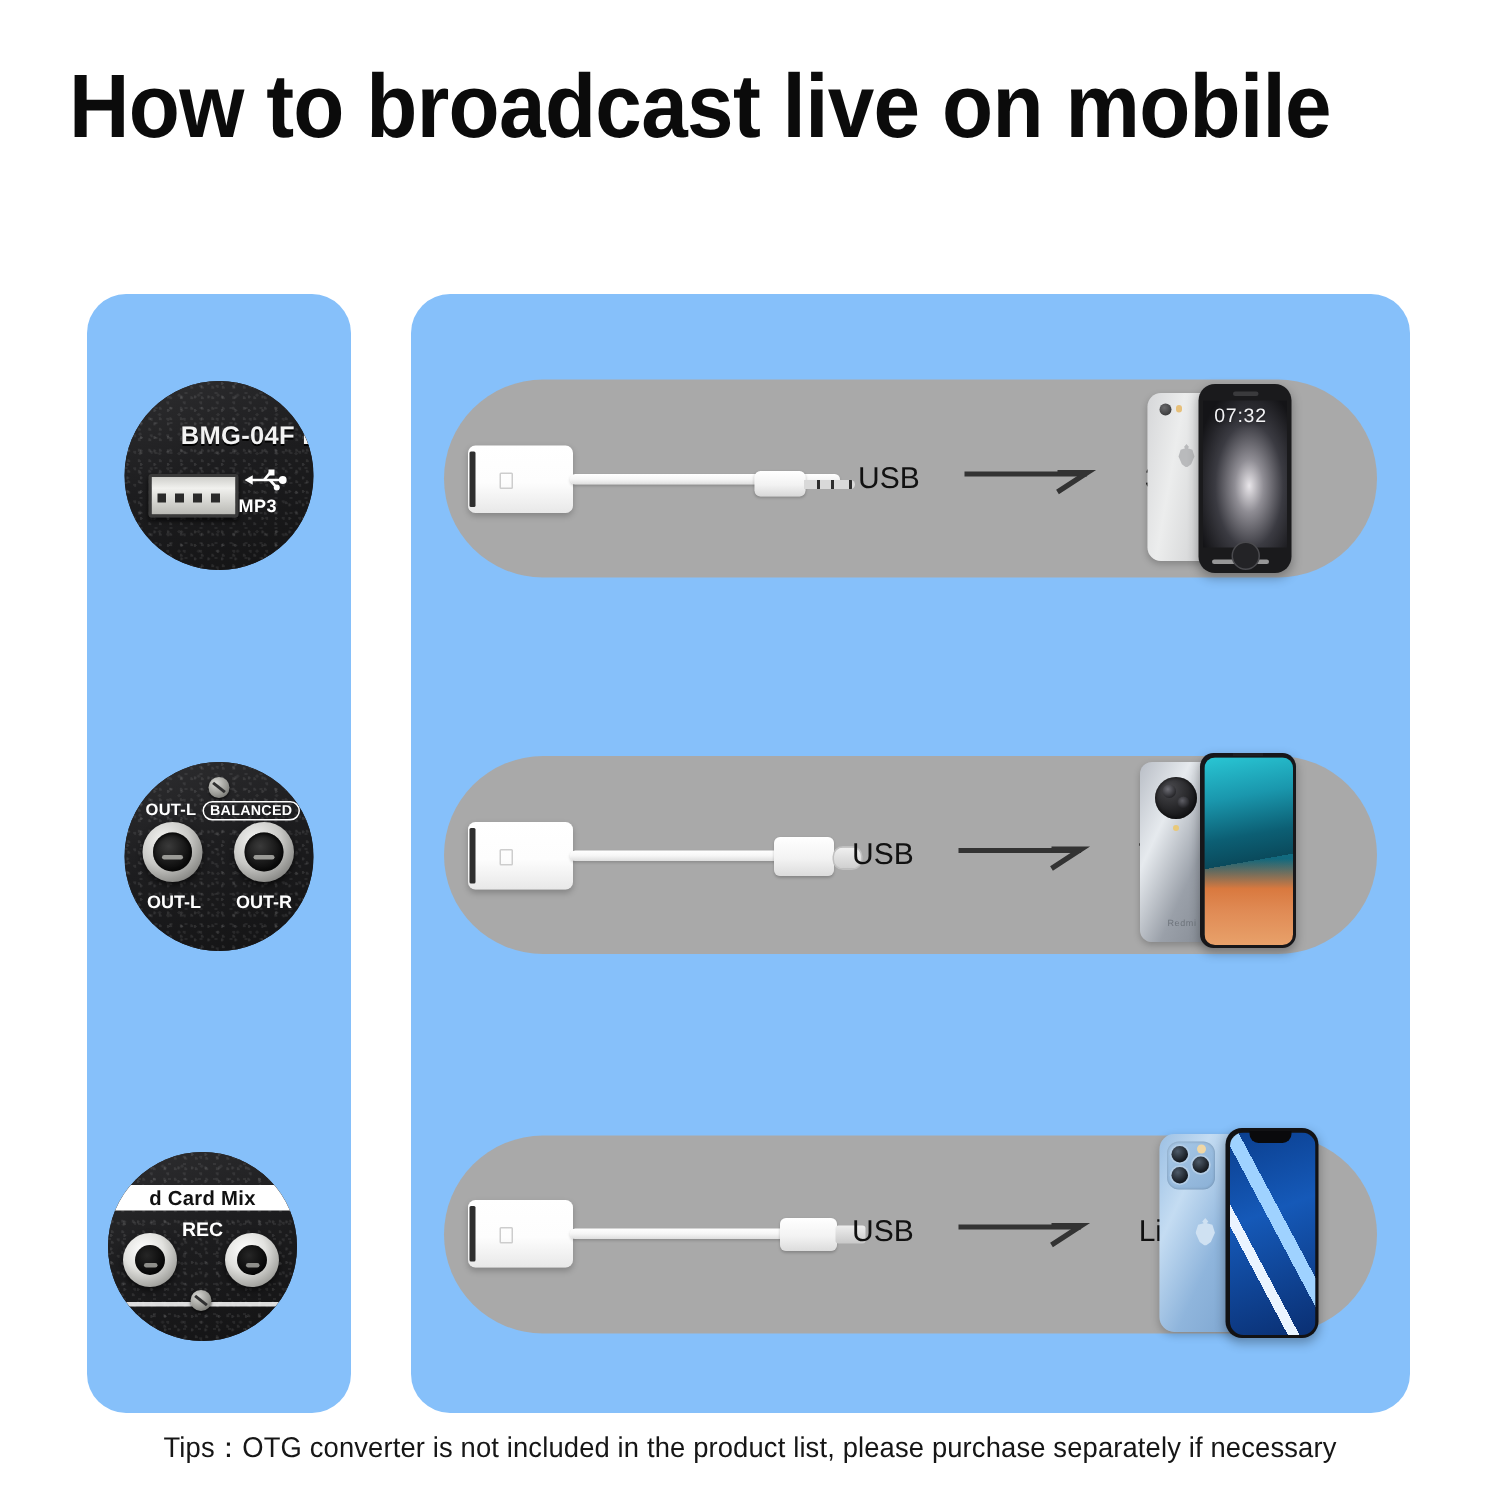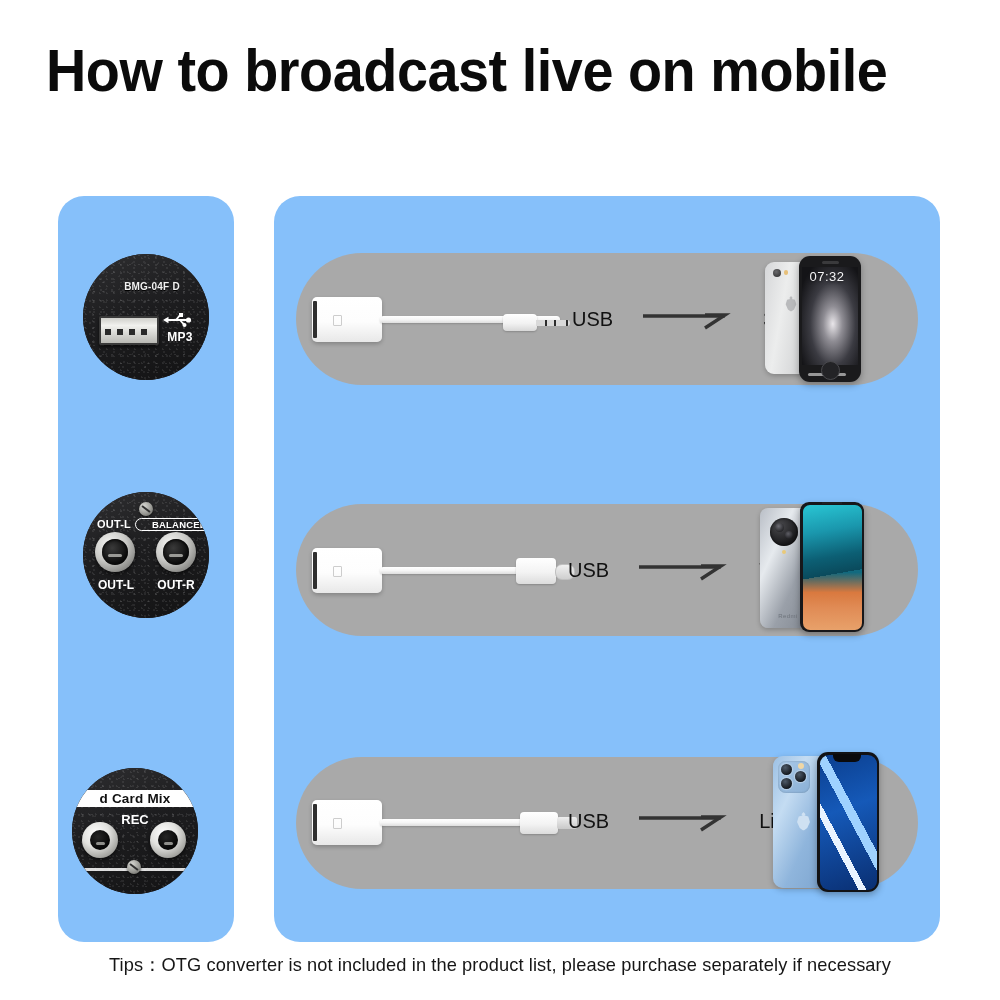--- a/index.html
+++ b/index.html
@@ -46,21 +46,21 @@
   .photo-circle {
     position: absolute;
     width: 126px;
     height: 126px;
     border-radius: 50%;
     overflow: hidden;
     background: #1c1c1e;
     box-shadow: 0 0 0 0 rgba(0,0,0,0);
   }
   .pc1 { left: 83px; top: 254px; }
-  .pc2 { left: 83px; top: 492px; }
+  .pc2 { left: 83px; top: 508px; }
   .pc3 { left: 72px; top: 768px; }
 
   
   .faceplate {
     position: absolute;
     inset: 0;
     background:
       radial-gradient(circle at 22% 18%, rgba(255,255,255,0.10) 0 1px, transparent 1px),
       radial-gradient(circle at 64% 30%, rgba(255,255,255,0.08) 0 1px, transparent 1px),
       radial-gradient(circle at 38% 62%, rgba(255,255,255,0.09) 0 1px, transparent 1px),
@@ -68,24 +68,24 @@
       radial-gradient(circle at 12% 80%, rgba(255,255,255,0.07) 0 1px, transparent 1px),
       linear-gradient(160deg, #2e2e30 0%, #1d1d1f 45%, #131314 100%);
     background-size: 9px 9px, 11px 11px, 7px 7px, 13px 13px, 10px 10px, 100% 100%;
   }
 
   
   .c1-label {
     position: absolute;
     left: 7px; top: 27px;
     width: 124px;
-    text-align: center;
+    text-align: right;
     color: #f2f2f2;
     font-weight: bold;
-    font-size: 10px;
+    font-size: 17px;
     letter-spacing: 0.2px;
     white-space: nowrap;
     text-shadow: 0 1px 0 #000;
   }
   .usb-port {
     position: absolute;
     left: 16px; top: 62px;
     width: 56px; height: 25px;
     border-radius: 2px;
     background: linear-gradient(180deg, #cfcfcb 0%, #f1f1ee 30%, #b9b9b4 100%);
@@ -102,36 +102,36 @@
   }
   .usb-trident {
     position: absolute;
     left: 80px; top: 58px;
     width: 30px; height: 16px;
   }
   .c1-mp3 {
     position: absolute;
     left: 76px; top: 76px;
     width: 42px;
-    text-align: center;
+    text-align: left;
     color: #ffffff;
     font-weight: bold;
     font-size: 12px;
     letter-spacing: 0.3px;
   }
 
   
   .c2-out-l-top {
     position: absolute; left: 14px; top: 26px;
     color: #fff; font-weight: bold; font-size: 11px; letter-spacing: .2px;
   }
   .c2-balanced {
     position: absolute; left: 52px; top: 26px;
     color: #fff; font-weight: bold; font-size: 9.5px; letter-spacing: .2px;
-    border: 1.4px solid #fff; border-radius: 7px; padding: 0 16px;
+    border: 1.4px solid #fff; border-radius: 7px; padding: 0 4px;
   }
   .trs-jack {
     position: absolute;
     width: 40px; height: 40px;
     border-radius: 50%;
     background: radial-gradient(circle at 35% 30%, #f4f4f2 0%, #c9c9c6 45%, #8e8e8b 75%, #5c5c5a 100%);
     box-shadow: 0 2px 4px rgba(0,0,0,0.65);
   }
   .trs-jack::before {
     content: "";

